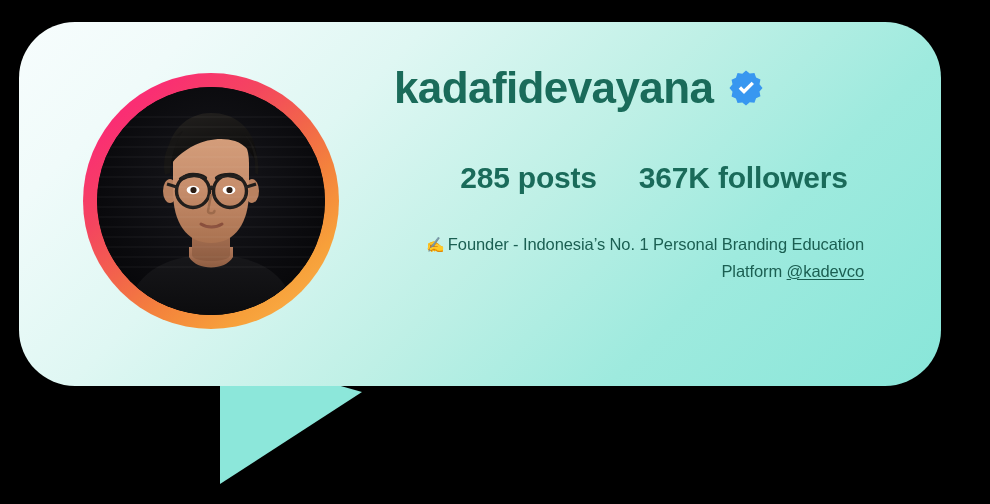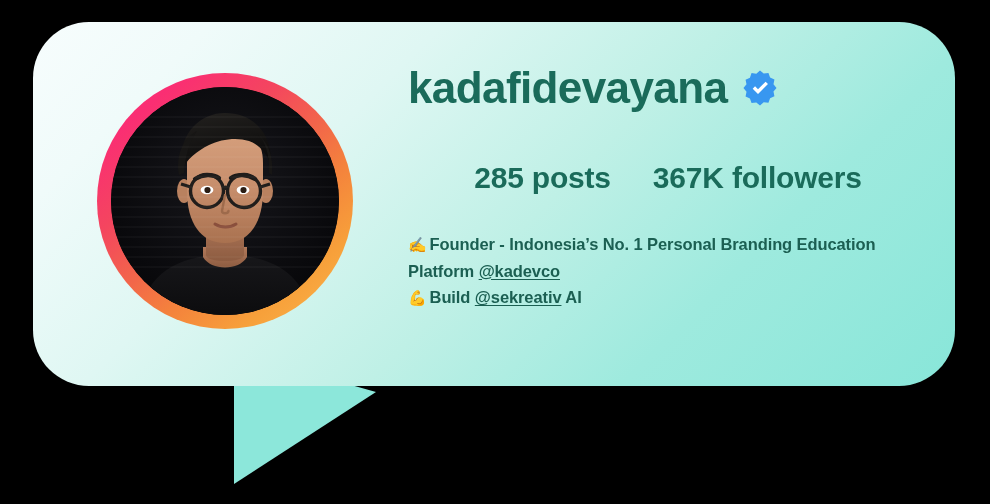--- a/index.html
+++ b/index.html
@@ -19,21 +19,21 @@
     position: absolute;
     left: 0; top: 0;
     width: 990px;
     height: 504px;
     background: #000000;
   }
 
   
   .bubble-wrap {
     position: absolute;
-    left: 33px;
+    left: 19px;
     top: 22px;
     width: 922px;
     height: 364px;
   }
 
   .bubble-card {
     position: absolute;
     inset: 0;
     border-radius: 56px;
     background: linear-gradient(135deg,
@@ -135,24 +135,25 @@
     white-space: nowrap;
   }
 
   .bio {
     margin-top: 36px;
     width: 470px;
   }
 
   .bio-line {
     font-size: 16.5px;
-    font-weight: 700;
+    font-weight: 400;
     color: #1b5f52;
     line-height: 1.62;
     letter-spacing: -0.1px;
+    text-align: right;
   }
 
   .bio-emoji {
     font-family: "DejaVu Sans", sans-serif;
     font-size: 15px;
     margin-right: 3px;
   }
 
   .bio-link {
     text-decoration: underline;
@@ -290,23 +291,20 @@
           <span class="stat">285 posts</span>
           <span class="stat">367K followers</span>
         </div>
 
         <div class="bio">
 
           <div class="bio-line">
             <span class="bio-emoji">✍️</span><span>Founder - Indonesia’s No. 1 Personal Branding Education Platform </span><span class="bio-link">@kadevco</span>
           </div>
 
-          <div class="bio-line">
-            <span class="bio-emoji">💪</span><span>Build </span><span class="bio-link">@sekreativ</span><span> AI</span>
-          </div>
 
 
         </div>
       </div>
 
     </div>
   </div>
 </div>
 
 </body></html>

